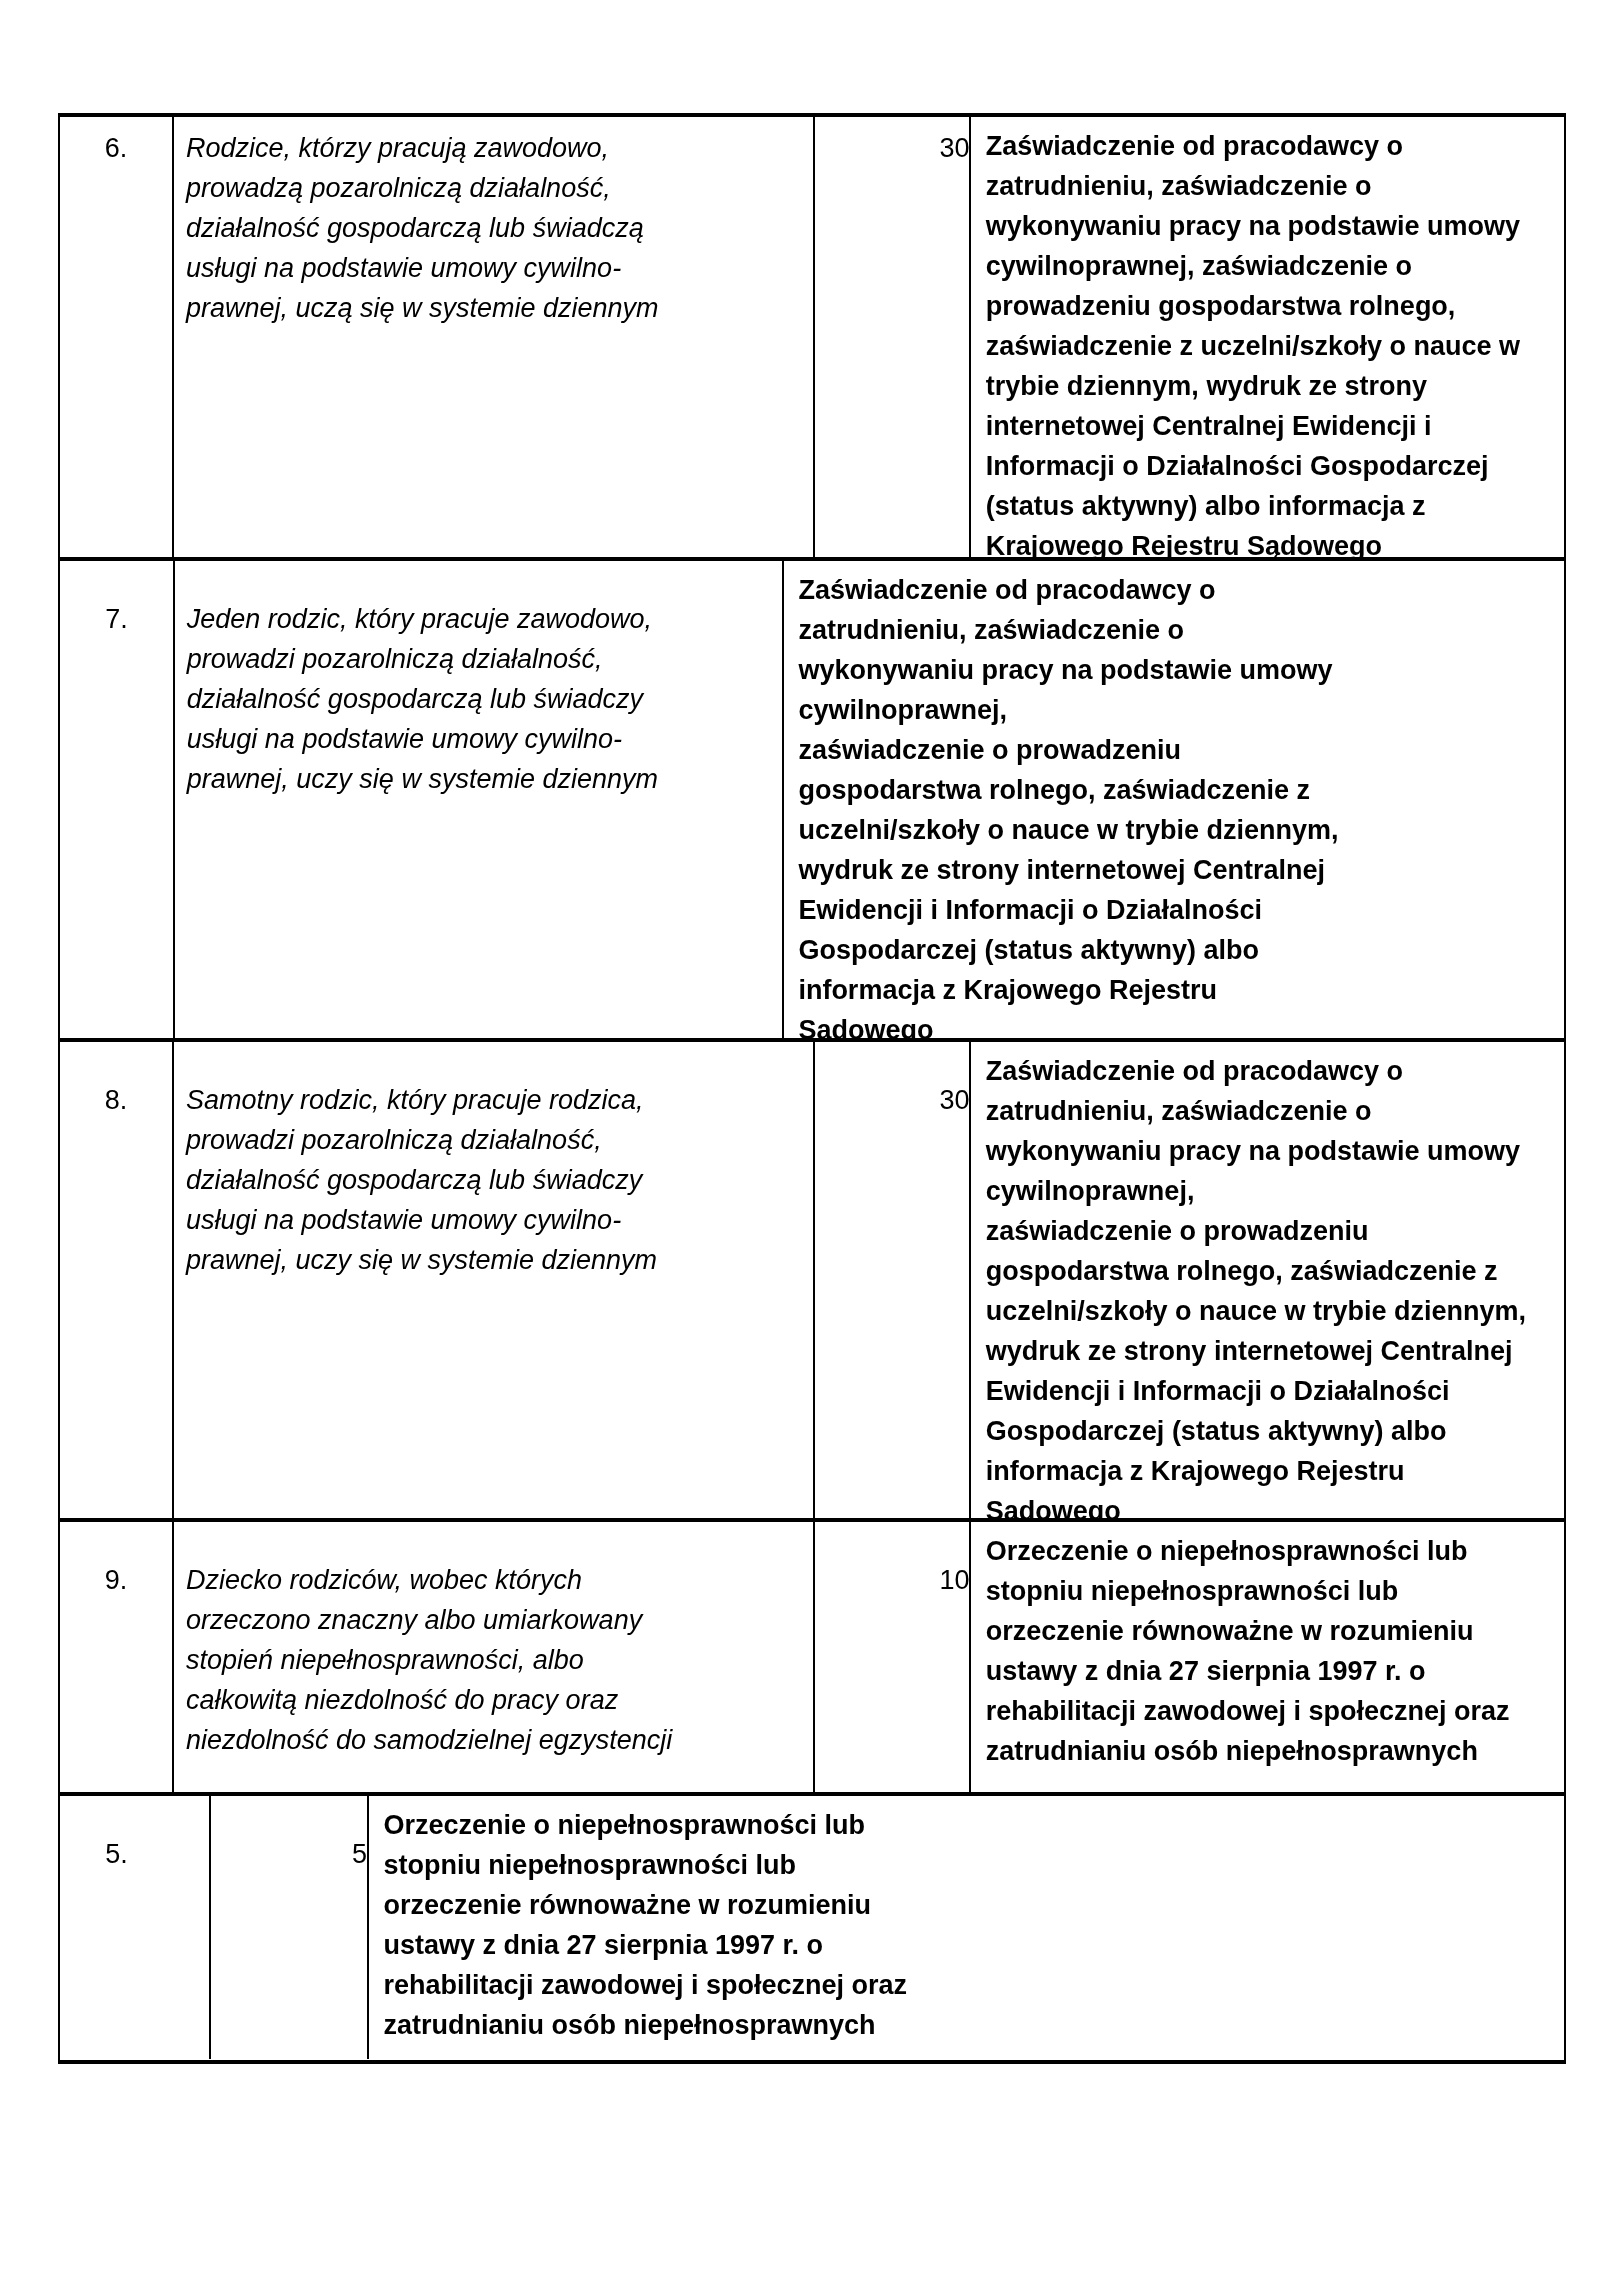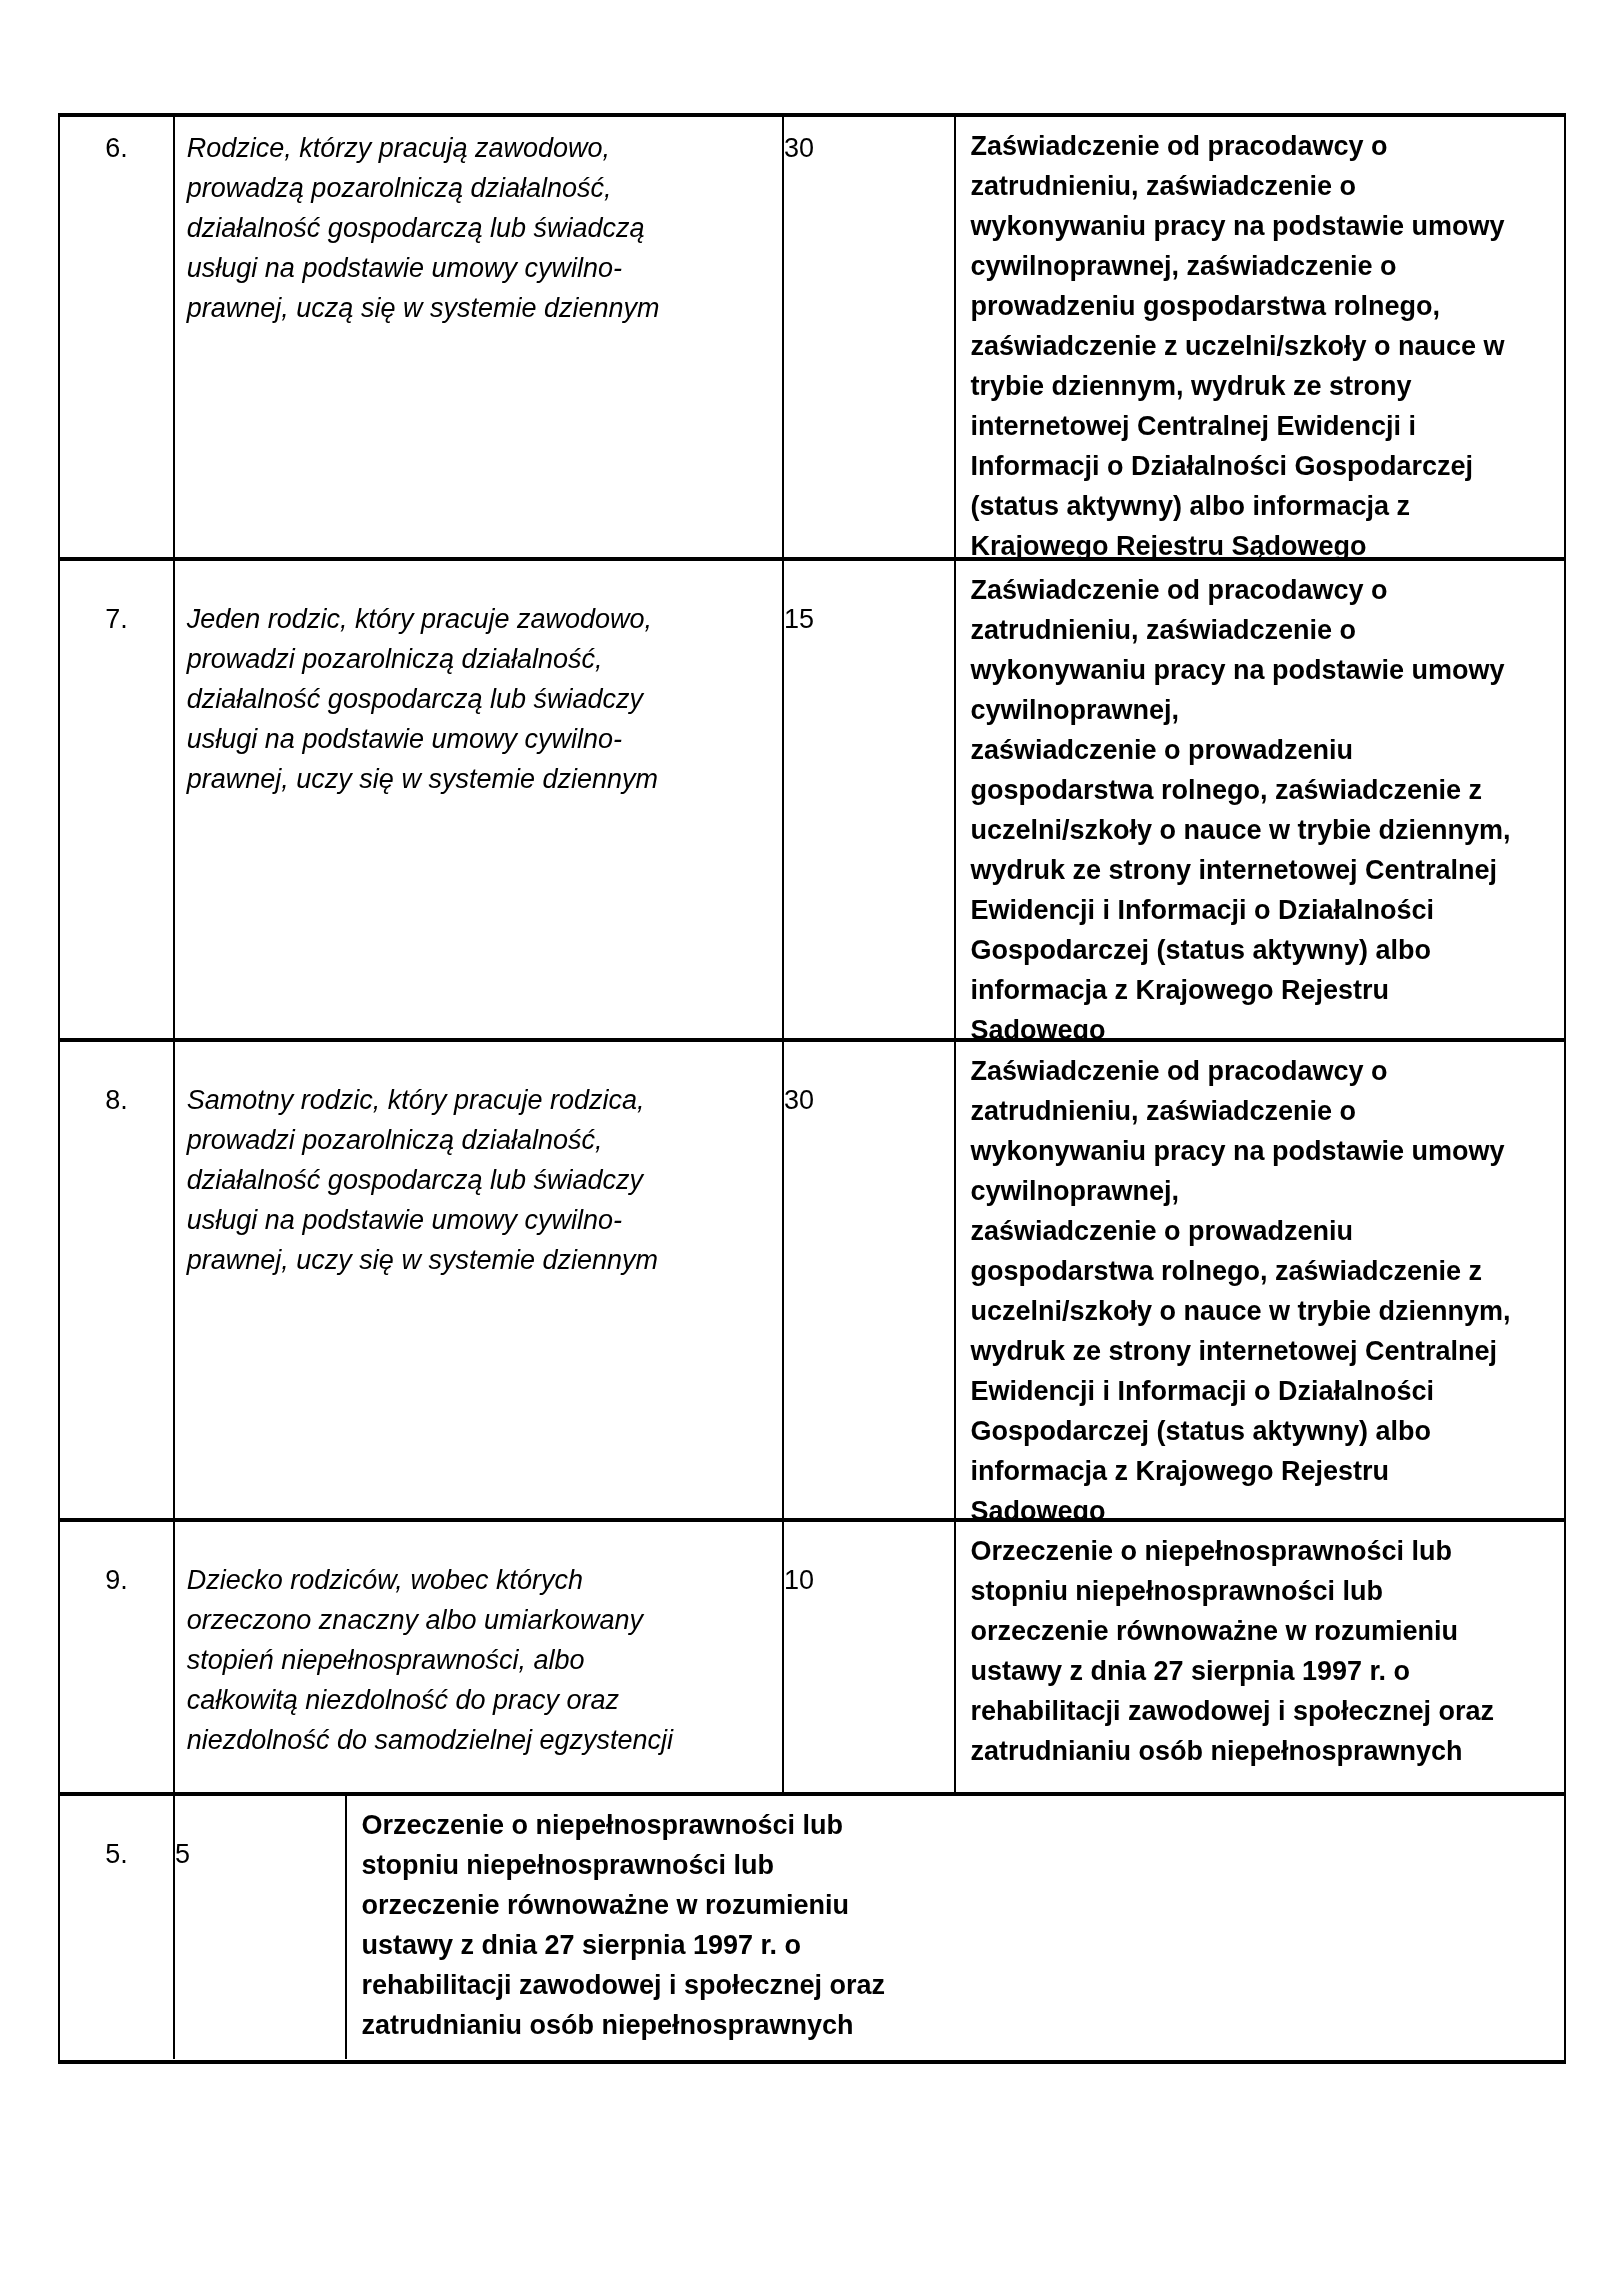--- a/index.html
+++ b/index.html
@@ -41,21 +41,21 @@
   .cell {
     box-sizing: border-box;
     white-space: pre-line;
     overflow: hidden;
     font-size: 27px;
     line-height: 40px;
     color: #000000;
   }
   .no   { width: 113px; text-align: center; padding-top: 38px; }
   .desc { width: 609px; border-left: 2.6px solid #000000; padding: 38px 15.7px 0 11.8px; font-style: italic; }
-  .pts  { width: 172px; border-left: 2.6px solid #000000; text-align: left; padding-top: 38px; }
+  .pts  { width: 158px; border-left: 2.6px solid #000000; text-align: right; padding-top: 38px; margin-left: 36px; }
   .docs { width: 599px; border-left: 2.6px solid #000000; padding: 9.2px 11.8px 0 14.4px; font-weight: bold; }
   .row-6 .no, .row-6 .desc, .row-6 .pts { padding-top: 10.5px; }
 </style>
 </head>
 <body>
 
 <div class="page">
   <div class="tbl">
 
     <div class="row row-6">
@@ -79,21 +79,20 @@
 Krajowego Rejestru Sądowego</div>
     </div>
 
     <div class="row row-7">
       <div class="cell no">7.</div>
       <div class="cell desc">Jeden rodzic, który pracuje zawodowo,
 prowadzi pozarolniczą działalność,
 działalność gospodarczą lub świadczy
 usługi na podstawie umowy cywilno-
 prawnej, uczy się w systemie dziennym</div>
-      <div class="cell pts">15</div>
       <div class="cell docs">Zaświadczenie od pracodawcy o
 zatrudnieniu, zaświadczenie o
 wykonywaniu pracy na podstawie umowy
 cywilnoprawnej,
 zaświadczenie o prowadzeniu
 gospodarstwa rolnego, zaświadczenie z
 uczelni/szkoły o nauce w trybie dziennym,
 wydruk ze strony internetowej Centralnej
 Ewidencji i Informacji o Działalności
 Gospodarczej (status aktywny) albo

